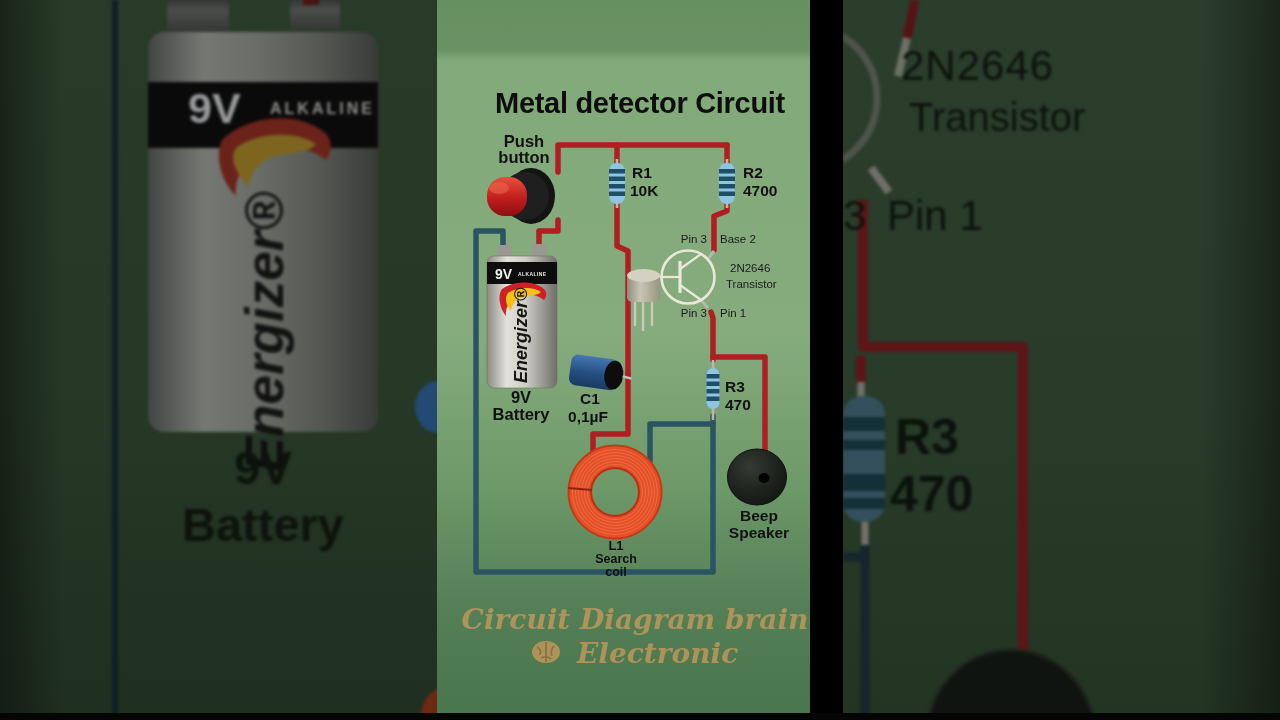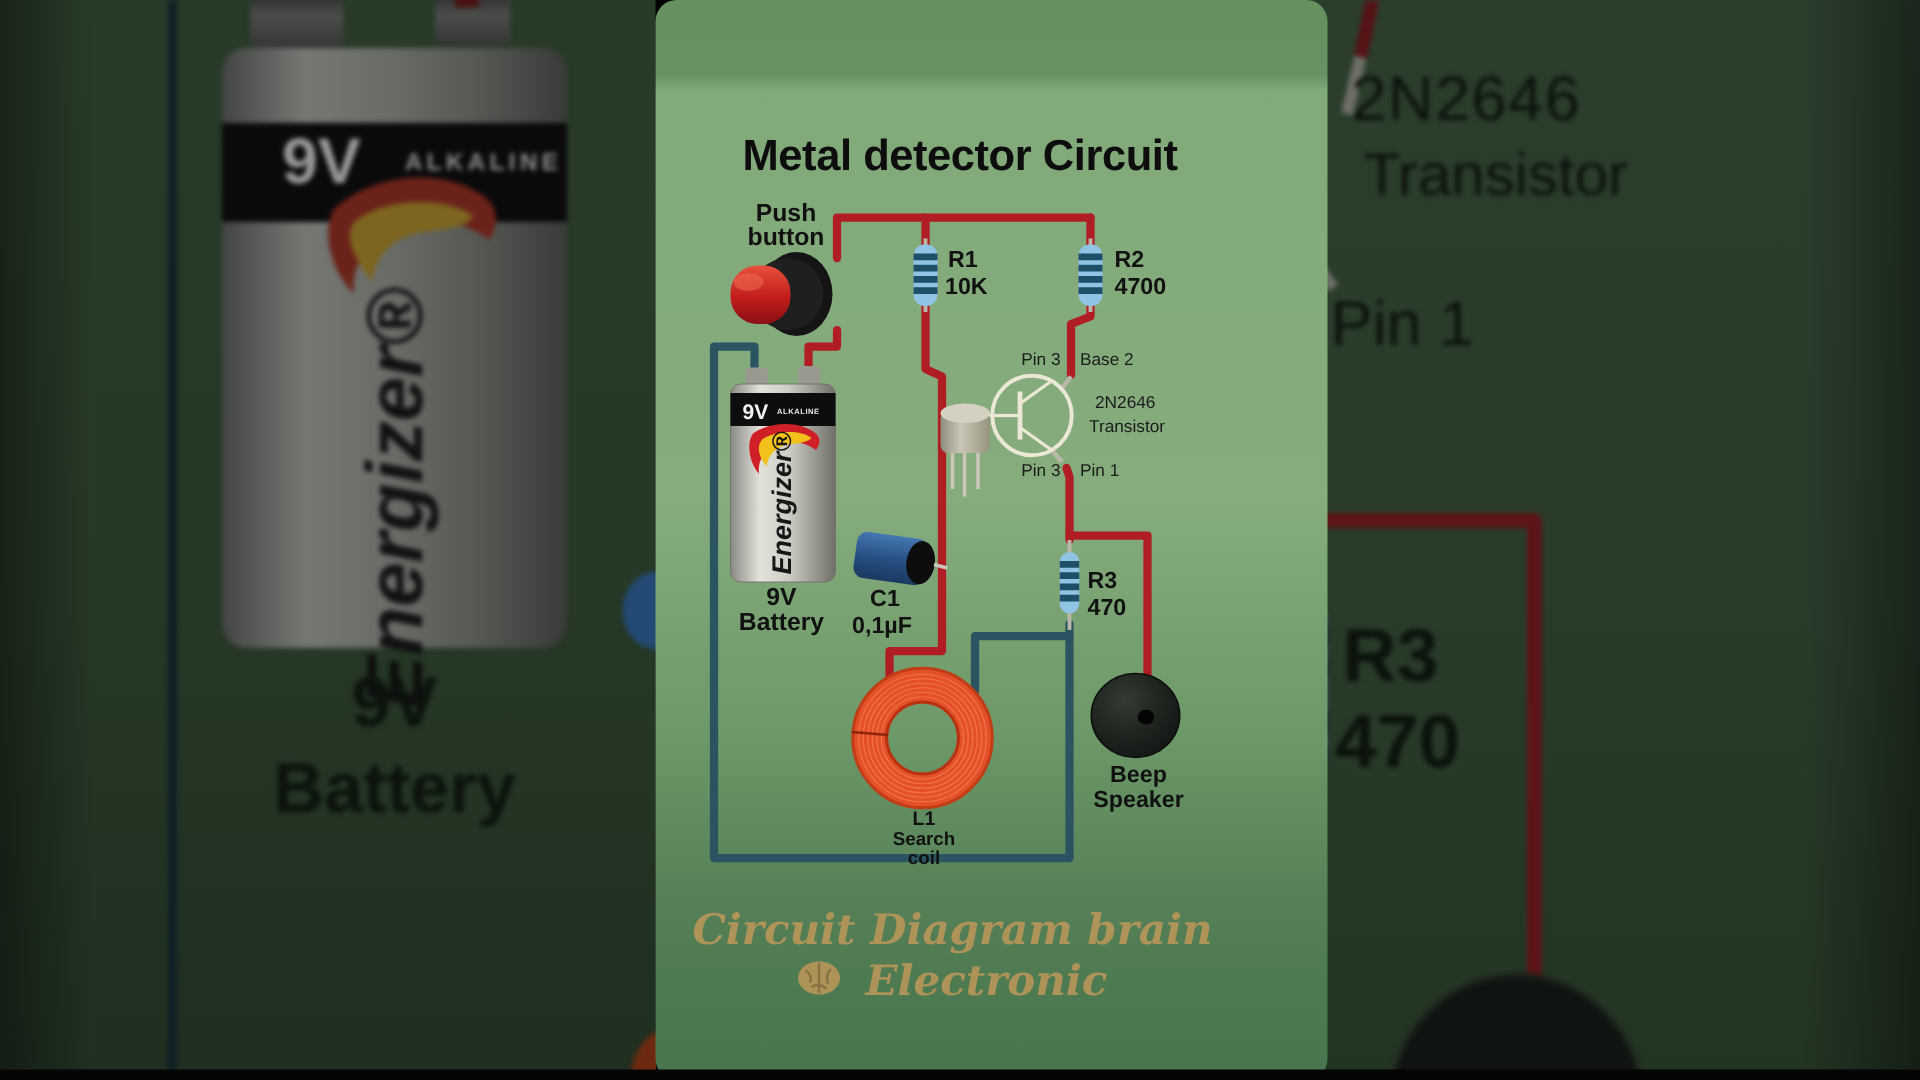--- a/index.html
+++ b/index.html
@@ -21,22 +21,22 @@
   .bigbat .band{position:absolute;left:0;top:50px;width:230px;height:66px;background:#0a0a0a;}
   .bigbat .v9{position:absolute;left:40px;top:2px;font-size:43px;font-weight:bold;color:#97999a;}
   .bigbat .alk{position:absolute;left:122px;top:18px;font-size:16px;font-weight:bold;letter-spacing:3px;color:#8e908c;}
   .bigbat .ener{position:absolute;left:116px;top:300px;transform:translate(-50%,-50%) rotate(-90deg);
      font-size:53px;font-weight:bold;font-style:italic;color:#0c0c0c;white-space:nowrap;opacity:.93;}
   .sidelabel{position:absolute;font-weight:bold;color:#0c130c;text-align:center;}
   .blob{position:absolute;border-radius:50%;}
   
   .rtxt{position:absolute;color:#0b120b;white-space:nowrap;}
   
-  .panel-center{left:437px;width:448px;
-     background:linear-gradient(180deg,#67905f 0%,#6a9164 6.9%,#82a97a 8.4%,#86ac7e 46%,#6d9868 68%,#557f57 84%,#4b784f 95%,#497650 100%);border-radius:14px;}
+  .panel-center{left:437px;width:373px;
+     background:linear-gradient(180deg,#67905f 0%,#6a9164 6.9%,#82a97a 8.4%,#86ac7e 46%,#6d9868 68%,#557f57 84%,#4b784f 95%,#497650 100%);}
   .bottombar{position:absolute;left:0;top:713px;width:1280px;height:7px;background:#050505;z-index:9;}
   svg text{font-family:"Liberation Sans",sans-serif;}
   .wm{font-family:"DejaVu Serif",serif;font-style:italic;font-weight:600;}
 </style>
 </head>
 <body>
 
 <div class="stage">
 
   <div class="panel panel-left">

